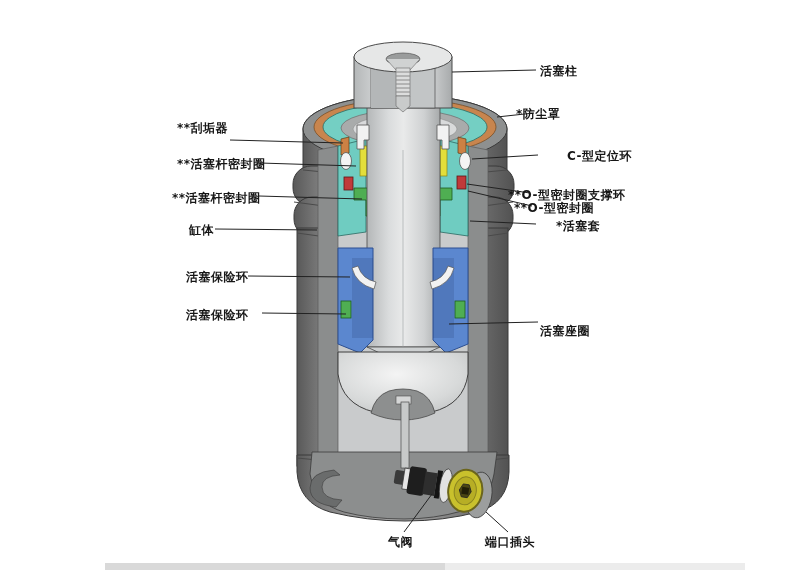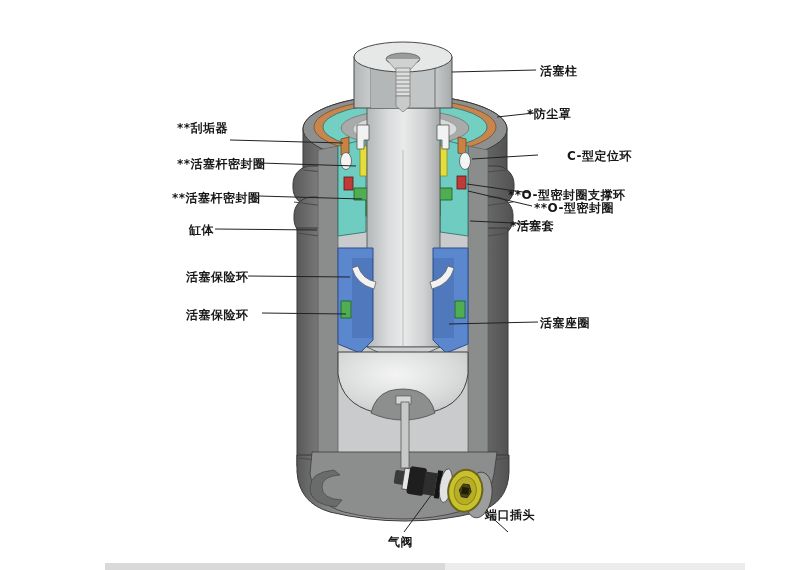--- a/index.html
+++ b/index.html
@@ -163,31 +163,31 @@
     <line x1="259" y1="196" x2="362" y2="199"></line>
     <line x1="215" y1="229" x2="317" y2="230"></line>
     <line x1="248" y1="276" x2="350" y2="277"></line>
     <line x1="262" y1="313" x2="346" y2="314"></line>
     <line x1="432" y1="494" x2="404" y2="532"></line>
     <line x1="486" y1="512" x2="508" y2="532"></line>
   </g>
 </svg>
 
 <div class="lbl" style="left:540px;top:64px">活塞柱</div>
-<div class="lbl" style="left:527px;top:107px">*防尘罩</div>
+<div class="lbl" style="left:516px;top:107px">*防尘罩</div>
 <div class="lbl" style="left:567px;top:149px">C-型定位环</div>
 <div class="lbl" style="left:508px;top:188px">**O-型密封圈支撑环</div>
-<div class="lbl" style="left:534px;top:201px">**O-型密封圈</div>
-<div class="lbl" style="left:510px;top:219px">*活塞套</div>
-<div class="lbl" style="left:540px;top:316px">活塞座圈</div>
+<div class="lbl" style="left:514px;top:201px">**O-型密封圈</div>
+<div class="lbl" style="left:556px;top:219px">*活塞套</div>
+<div class="lbl" style="left:540px;top:324px">活塞座圈</div>
 <div class="lbl" style="left:177px;top:121px">**刮垢器</div>
 <div class="lbl" style="left:177px;top:157px">**活塞杆密封圈</div>
 <div class="lbl" style="left:172px;top:191px">**活塞杆密封圈</div>
 <div class="lbl" style="left:189px;top:223px">缸体</div>
 <div class="lbl" style="left:186px;top:270px">活塞保险环</div>
 <div class="lbl" style="left:186px;top:308px">活塞保险环</div>
 <div class="lbl" style="left:388px;top:535px">气阀</div>
-<div class="lbl" style="left:485px;top:508px">端口插头</div>
+<div class="lbl" style="left:485px;top:535px">端口插头</div>
 
 <div class="band dark" style="left:105px;width:340px"></div>
 <div class="band light" style="left:445px;width:300px"></div>
 
 </div>
 
 </body></html>

